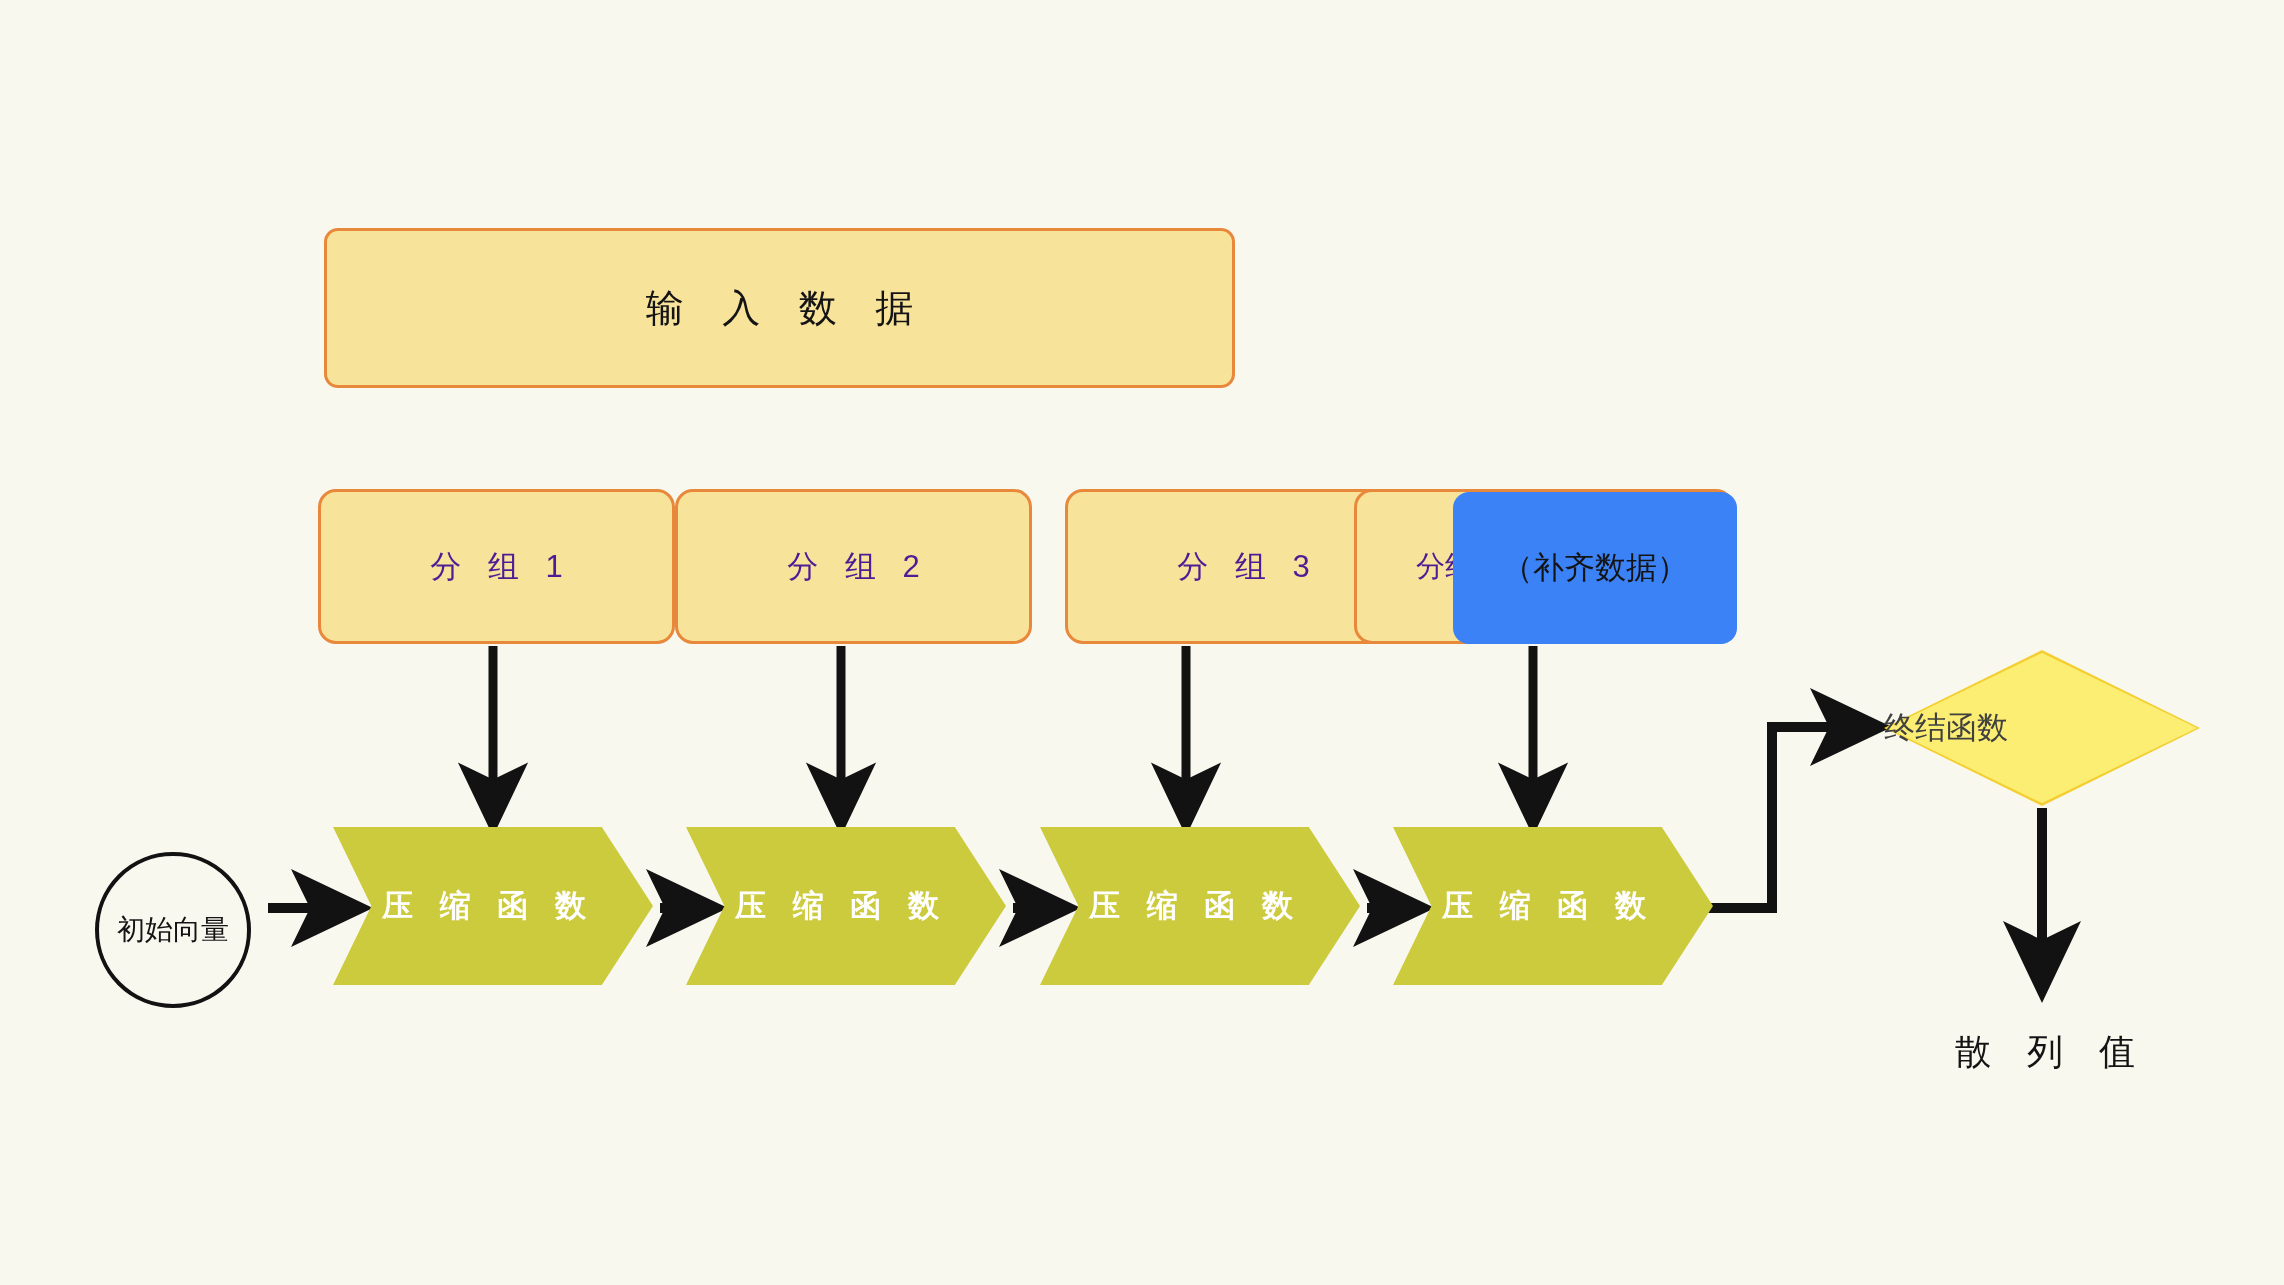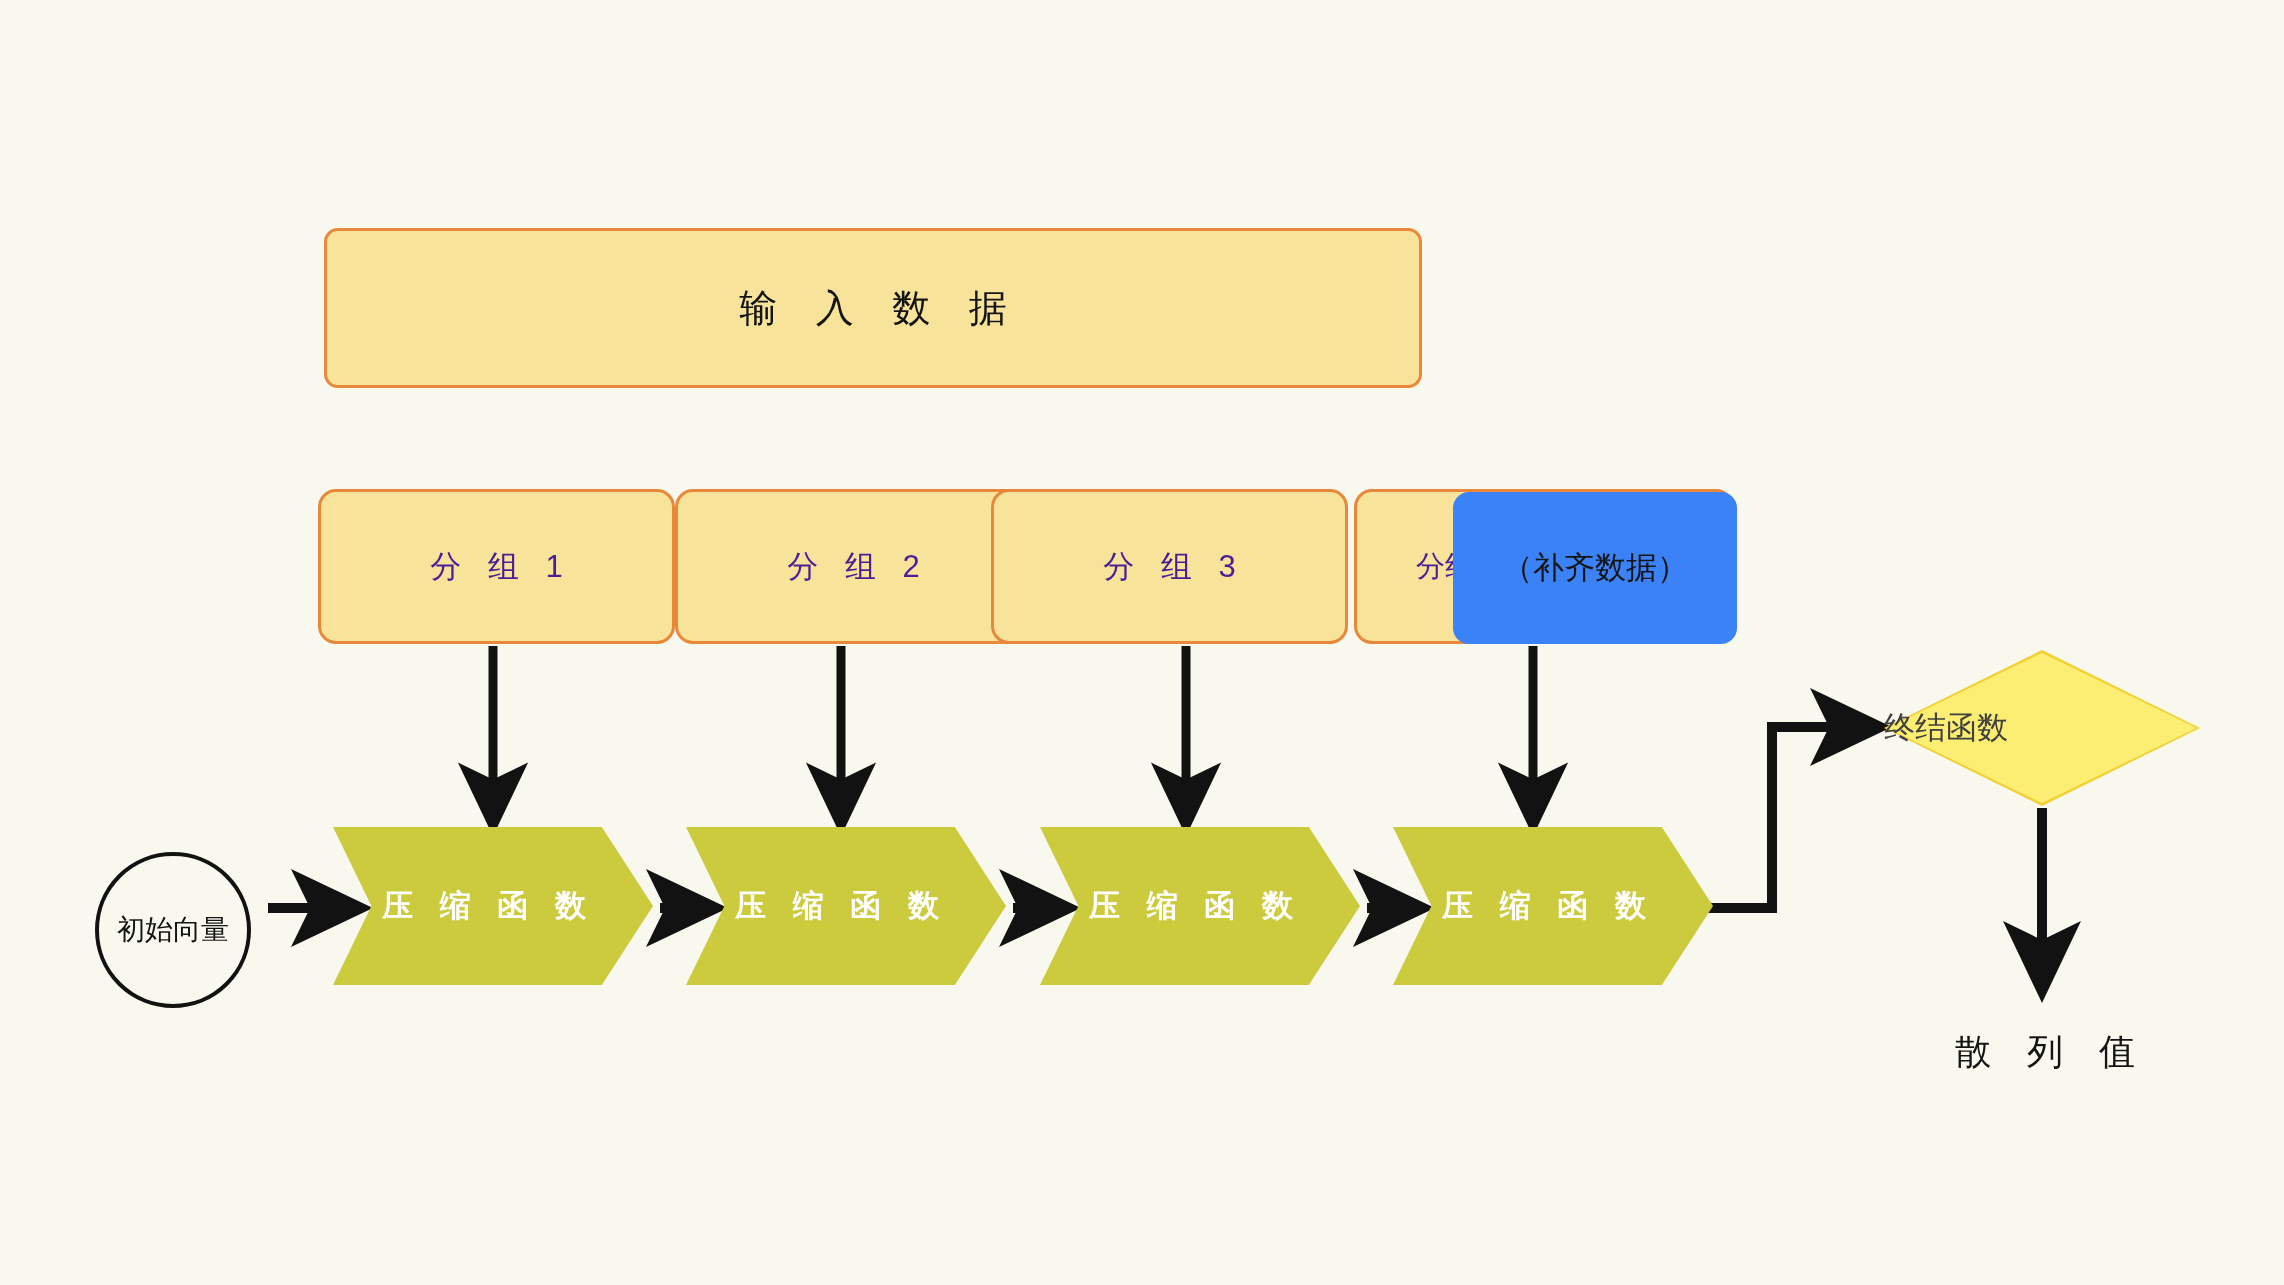--- a/index.html
+++ b/index.html
@@ -28,21 +28,21 @@
     display: flex;
     align-items: center;
     justify-content: center;
     text-align: center;
   }
 
   
   .input-bar {
     left: 324px;
     top: 228px;
-    width: 1098px;
+    width: 911px;
     height: 160px;
     background: #f8e39b;
     border: 3px solid #e8883a;
     border-radius: 14px;
   }
   .input-bar .lbl {
     font-size: 38px;
     color: #141414;
     letter-spacing: 14px;
     text-indent: 14px;
@@ -58,21 +58,21 @@
     border-radius: 18px;
   }
   .group-box .lbl {
     font-size: 31px;
     color: #4c1d95;
     letter-spacing: 9px;
     text-indent: 9px;
   }
   .group-box.g1 { left: 318px;  width: 357px; }
   .group-box.g2 { left: 675px;  width: 357px; }
-  .group-box.g3 { left: 991px; width: 357px; }
+  .group-box.g3 { left: 1065px; width: 357px; }
   .group-box.g4 { left: 1354px; width: 380px; }
   .group-box.g4 .lbl {
     font-size: 29px;
     letter-spacing: 0px;
     text-indent: 0px;
     margin-right: 182px;
   }
 
   
   .pad-box {

